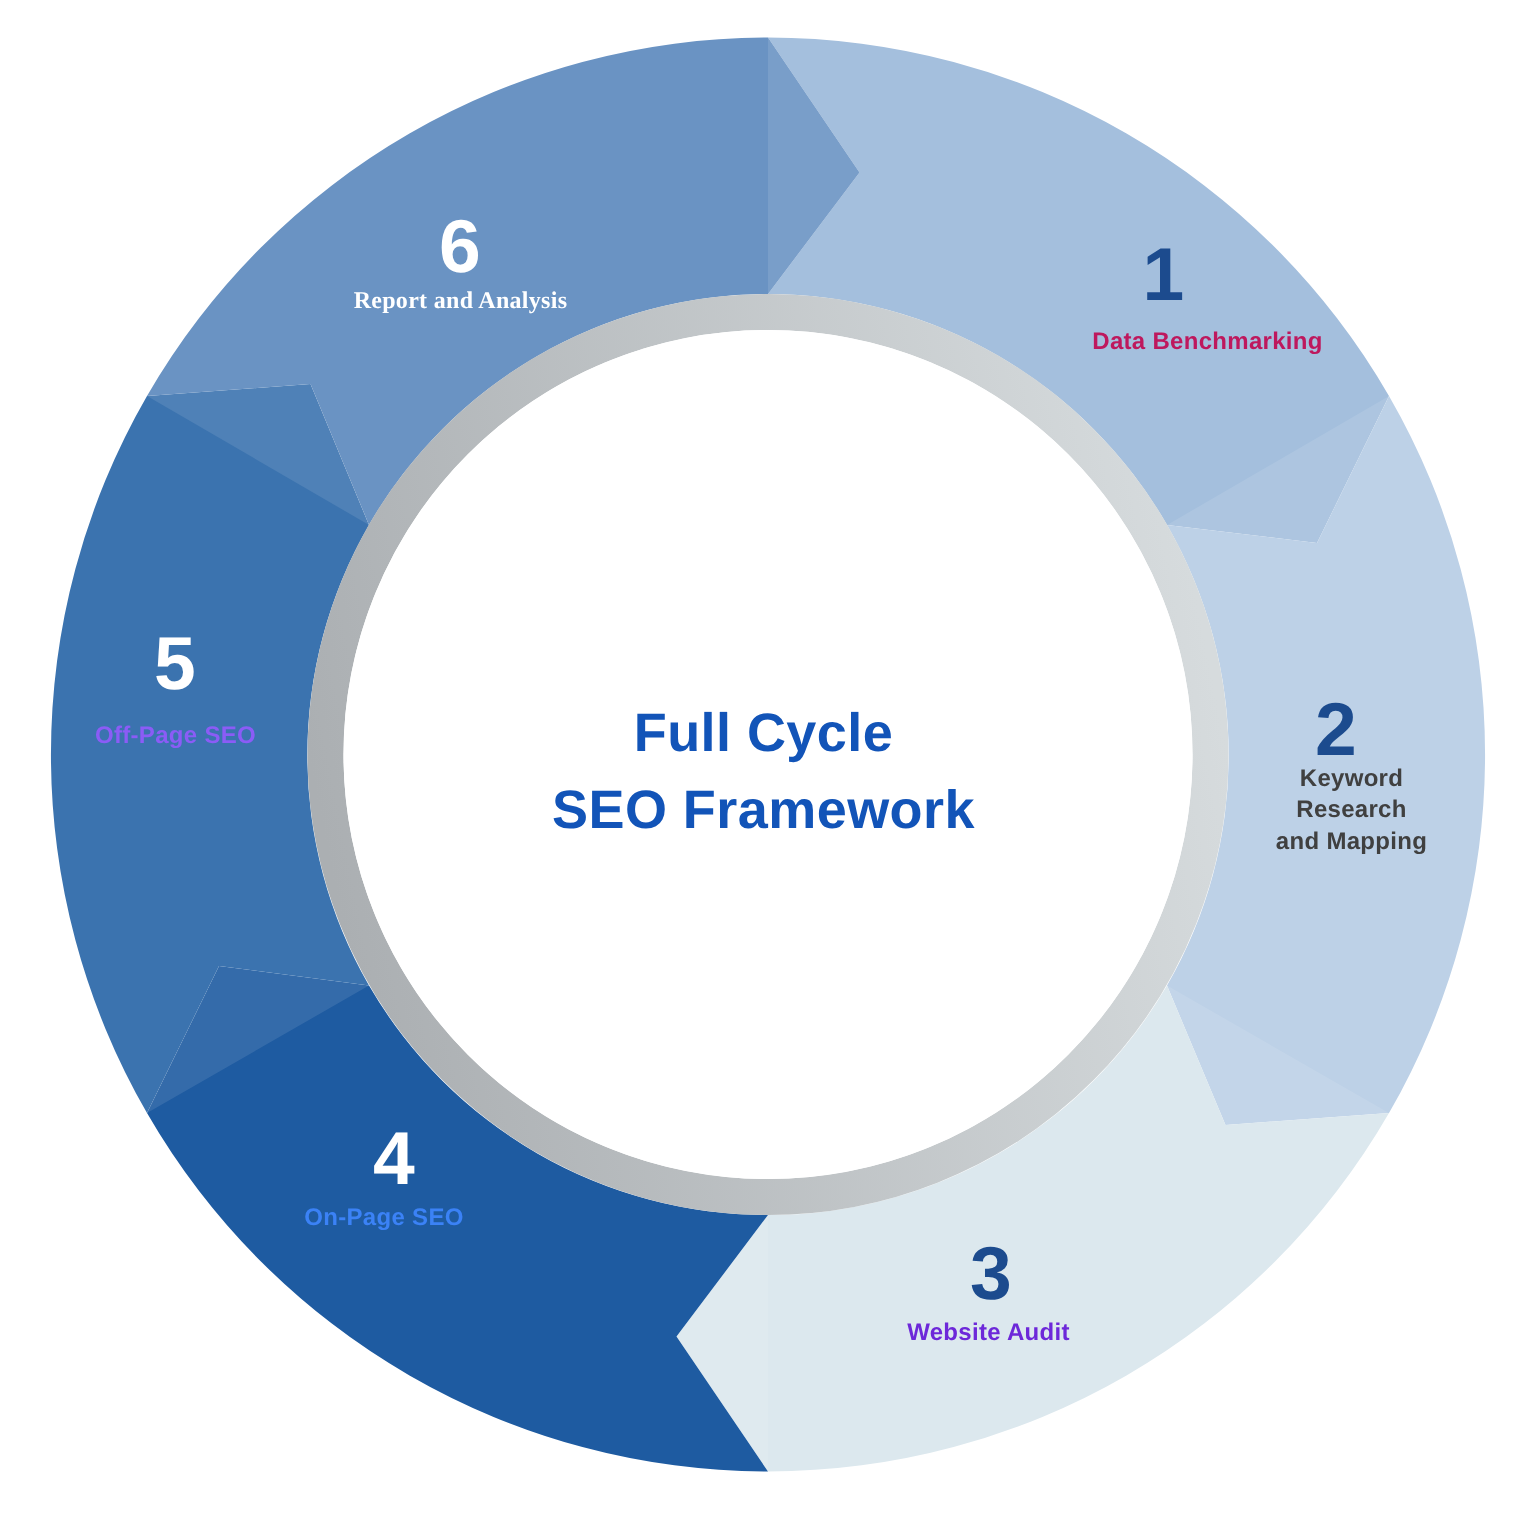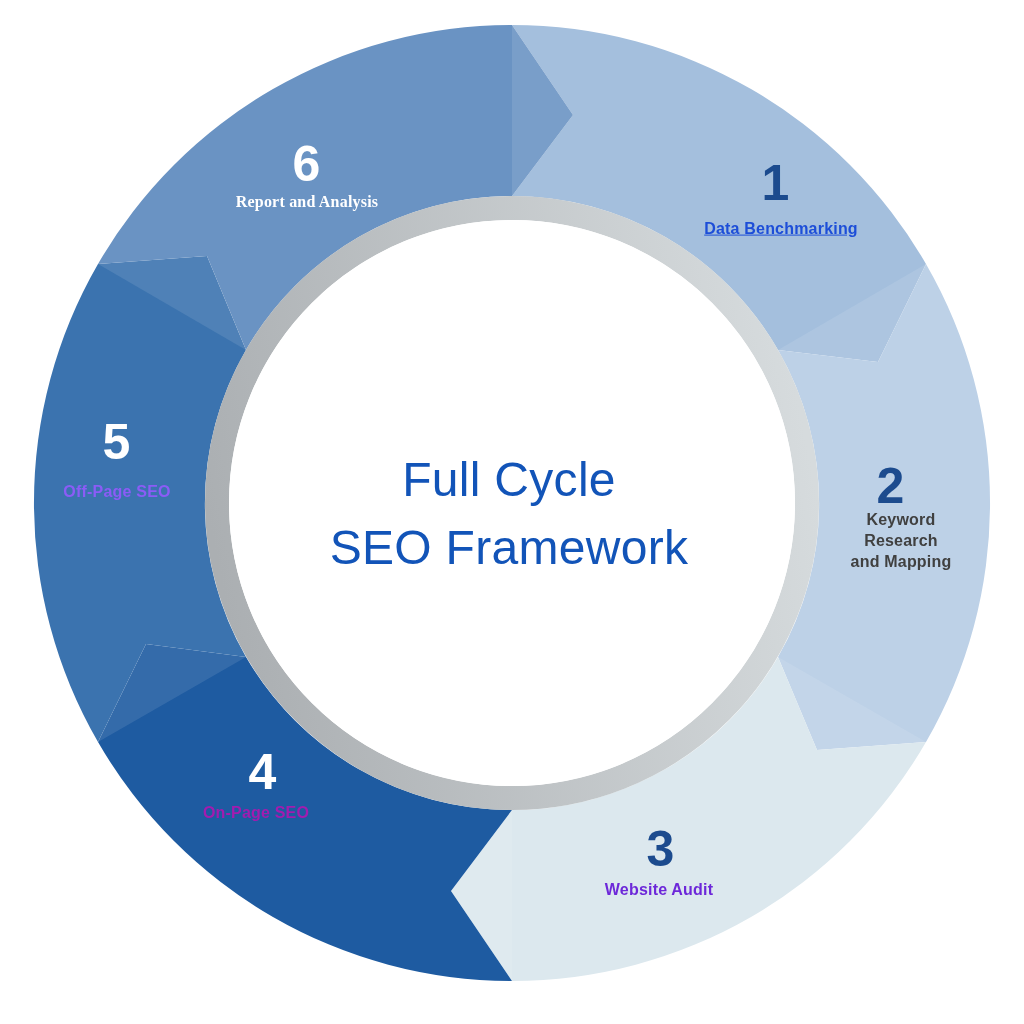--- a/index.html
+++ b/index.html
@@ -25,22 +25,22 @@
     letter-spacing: 1px;
     line-height: 1;
   }
   .lbl {
     font-size: 16px;
     font-weight: 700;
     line-height: 1.3;
     letter-spacing: 0.2px;
   }
   .title {
-    font-size: 48px;
-    font-weight: 400;
+    font-size: 36px;
+    font-weight: 700;
     line-height: 1.42;
     letter-spacing: 0.3px;
   }
 </style>
 </head>
 <body>
 
 <div class="stage">
 
   <svg width="1024" height="1024" viewBox="0 0 1024 1024">
@@ -67,31 +67,31 @@
 
     <circle cx="512" cy="503" r="295" fill="none" stroke="url(#ringGrad)" stroke-width="24"></circle>
 
     <circle cx="512" cy="503" r="283" stroke-width="2" stroke-opacity="0.5" fill="#ffffff"></circle>
   </svg>
 
   <div class="txt title" style="left: 509px; top: 514px; color: rgb(18, 84, 184);">Full Cycle
 SEO Framework</div>
 
   <div class="txt num" style="left: 776px; top: 183px; color: rgb(28, 75, 142);">1</div>
-  <div class="txt lbl" style="left: 781px; top: 229px; color: #1d4ed8; text-decoration: underline;">Data Benchmarking</div>
+  <div class="txt lbl" style="left: 805px; top: 229px; color: #be185d;">Data Benchmarking</div>
 
   <div class="txt num" style="left: 891px; top: 486px; color: rgb(28, 75, 142);">2</div>
   <div class="txt lbl" style="left: 901px; top: 541px; color: #404040;">Keyword Research
 and Mapping</div>
 
   <div class="txt num" style="left: 661px; top: 849px; color: rgb(28, 75, 142);">3</div>
   <div class="txt lbl" style="left: 659px; top: 890px; color: #6d28d9;">Website Audit</div>
 
   <div class="txt num" style="left: 263px; top: 772px; color: rgb(255, 255, 255);">4</div>
-  <div class="txt lbl" style="left: 256px; top: 813px; color: #a21caf;">On-Page SEO</div>
+  <div class="txt lbl" style="left: 256px; top: 813px; color: #3b82f6;">On-Page SEO</div>
 
   <div class="txt num" style="left: 117px; top: 442px; color: rgb(255, 255, 255);">5</div>
   <div class="txt lbl" style="left: 117px; top: 492px; color: #8b5cf6;">Off-Page SEO</div>
 
   <div class="txt num" style="left: 307px; top: 164px; color: rgb(255, 255, 255);">6</div>
   <div class="txt lbl" style="left: 307px; top: 202px; color: rgb(255, 255, 255); font-family: Liberation Serif, serif;">Report and Analysis</div>
 
 </div>
 
 </body></html>

